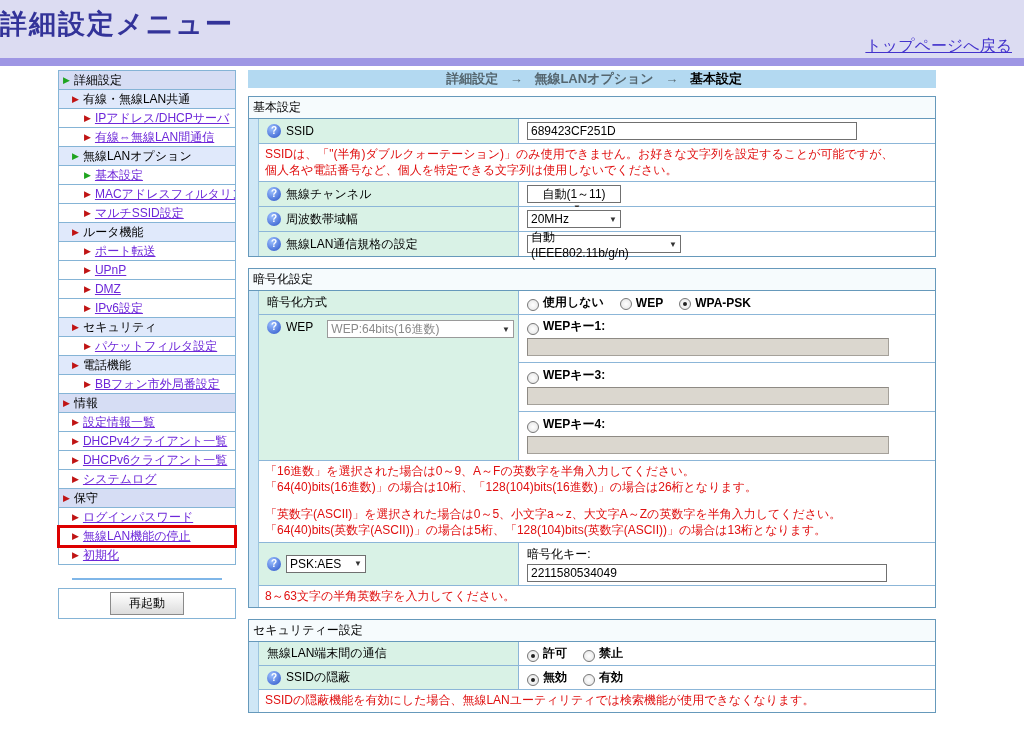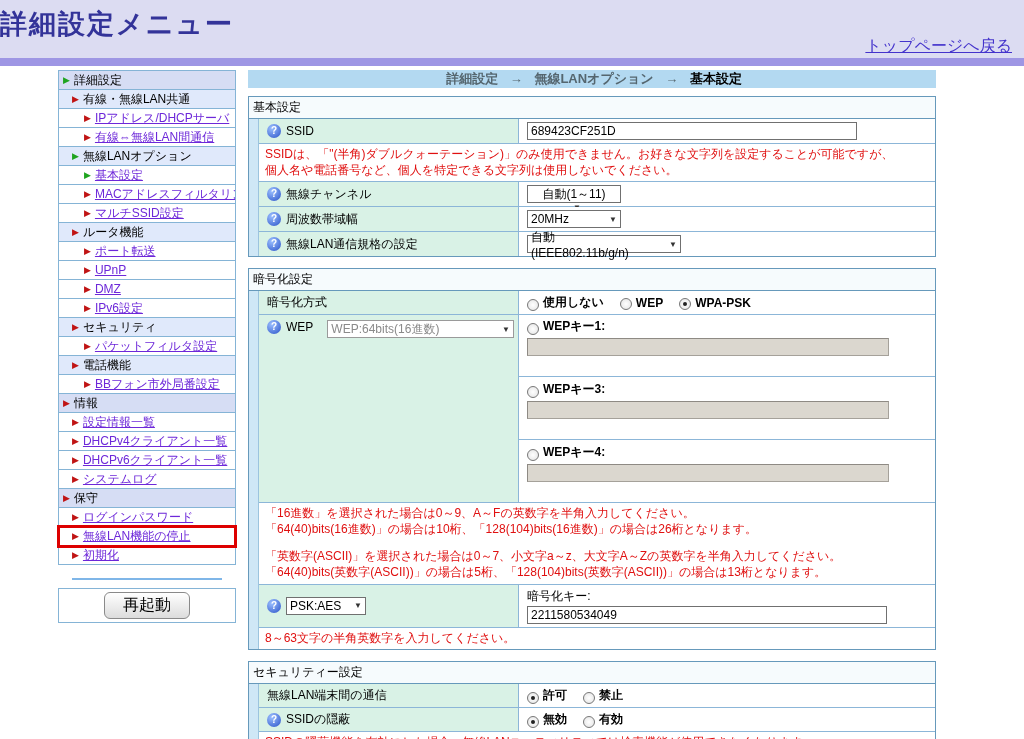--- a/index.html
+++ b/index.html
@@ -31,23 +31,23 @@
   .tree-arrow{font-size:9px;margin-right:4px;line-height:1;}
   .tree-arrow.green{color:#1fa41f;}
   .tree-arrow.red{color:#c01414;}
   .sidebar-label{font-size:12px;color:#000;}
   .sidebar-label.as-link{color:#6d28d9;text-decoration:underline;cursor:pointer;}
   .side-row.hl{outline:3px solid #dd0000;outline-offset:-1px;position:relative;z-index:2;}
   .sidebar-divider{height:2px;background:#7fb6e8;width:150px;margin:13px auto 8px auto;}
   .restart-box{border:1px solid #85b4d6;margin-top:2px;padding:3px 0;text-align:center;}
 
   
-  .btn{font-family:"Liberation Sans","DejaVu Sans",sans-serif;font-size:16px;
+  .btn{font-family:"Liberation Sans","DejaVu Sans",sans-serif;font-size:12px;
        background:linear-gradient(#ffffff,#dcdcdc);border:1px solid #8a8a8a;
-       border-radius:6px;padding:2px 14px;cursor:pointer;color:#000;}
+       border-radius:0;padding:2px 14px;cursor:pointer;color:#000;}
   .restart-btn{padding:2px 18px;}
 
   
   .breadcrumb{background:#b3d9f1;height:18px;line-height:18px;text-align:center;
               font-size:13px;font-weight:bold;margin-bottom:8px;}
   .bc-trail{color:#55666f;margin:0 4px;}
   .bc-current{color:#000;margin-left:4px;}
 
   
   .section{border:1px solid #6699bb;margin-bottom:11px;background:#fff;}
@@ -93,21 +93,21 @@
              border-top-color:#8e8a84;border-left-color:#8e8a84;}
 
   
   .radio-opt{display:inline-flex;align-items:flex-end;gap:4px;cursor:pointer;margin-right:16px;font-weight:bold;}
   .radio{width:12px;height:12px;flex:none;border-radius:50%;border:1px solid #777;
          background:radial-gradient(#ffffff,#e2e2e2);position:relative;box-sizing:border-box;}
   .radio.checked::after{content:"";position:absolute;left:3px;top:3px;width:4px;height:4px;
          border-radius:50%;background:#222;}
 
   
-  .wep-key-block{padding:3px 8px 20px 8px;border-bottom:1px solid #8cb6d8;}
+  .wep-key-block{padding:3px 8px 6px 8px;border-bottom:1px solid #8cb6d8;}
   .wep-key-block:last-child{border-bottom:none;}
   .wep-key-block .radio-opt{margin-bottom:3px;}
 </style>
 </head>
 <body>
 
 <div class="page">
 
   <div class="header">
     <div class="header-title">詳細設定メニュー</div>
@@ -352,21 +352,21 @@
                     <span>WEPキー4:</span>
                   </label>
                   <div><input class="text-input wep-input" disabled="" style=""></div>
                 </div>
               </div>
             </div>
             <div class="warn-row">
               <div>「16進数」を選択された場合は0～9、A～Fの英数字を半角入力してください。</div>
               <div>「64(40)bits(16進数)」の場合は10桁、「128(104)bits(16進数)」の場合は26桁となります。</div>
               <div class="warn-gap"></div>
-              <div>「英数字(ASCII)」を選択された場合は0～7、小文字a～z、大文字A～Zの英数字を半角入力してください。</div>
+              <div>「英数字(ASCII)」を選択された場合は0～5、小文字a～z、大文字A～Zの英数字を半角入力してください。</div>
               <div>「64(40)bits(英数字(ASCII))」の場合は5桁、「128(104)bits(英数字(ASCII))」の場合は13桁となります。</div>
             </div>
             <div class="row" style="min-height:40px;">
               <div class="label-cell">
                 <span class="help-icon">?</span>
                 <div class="select sel-psk">
                   <span>PSK:AES</span>
                   <span class="caret">▼</span>
                 </div>
               </div>

